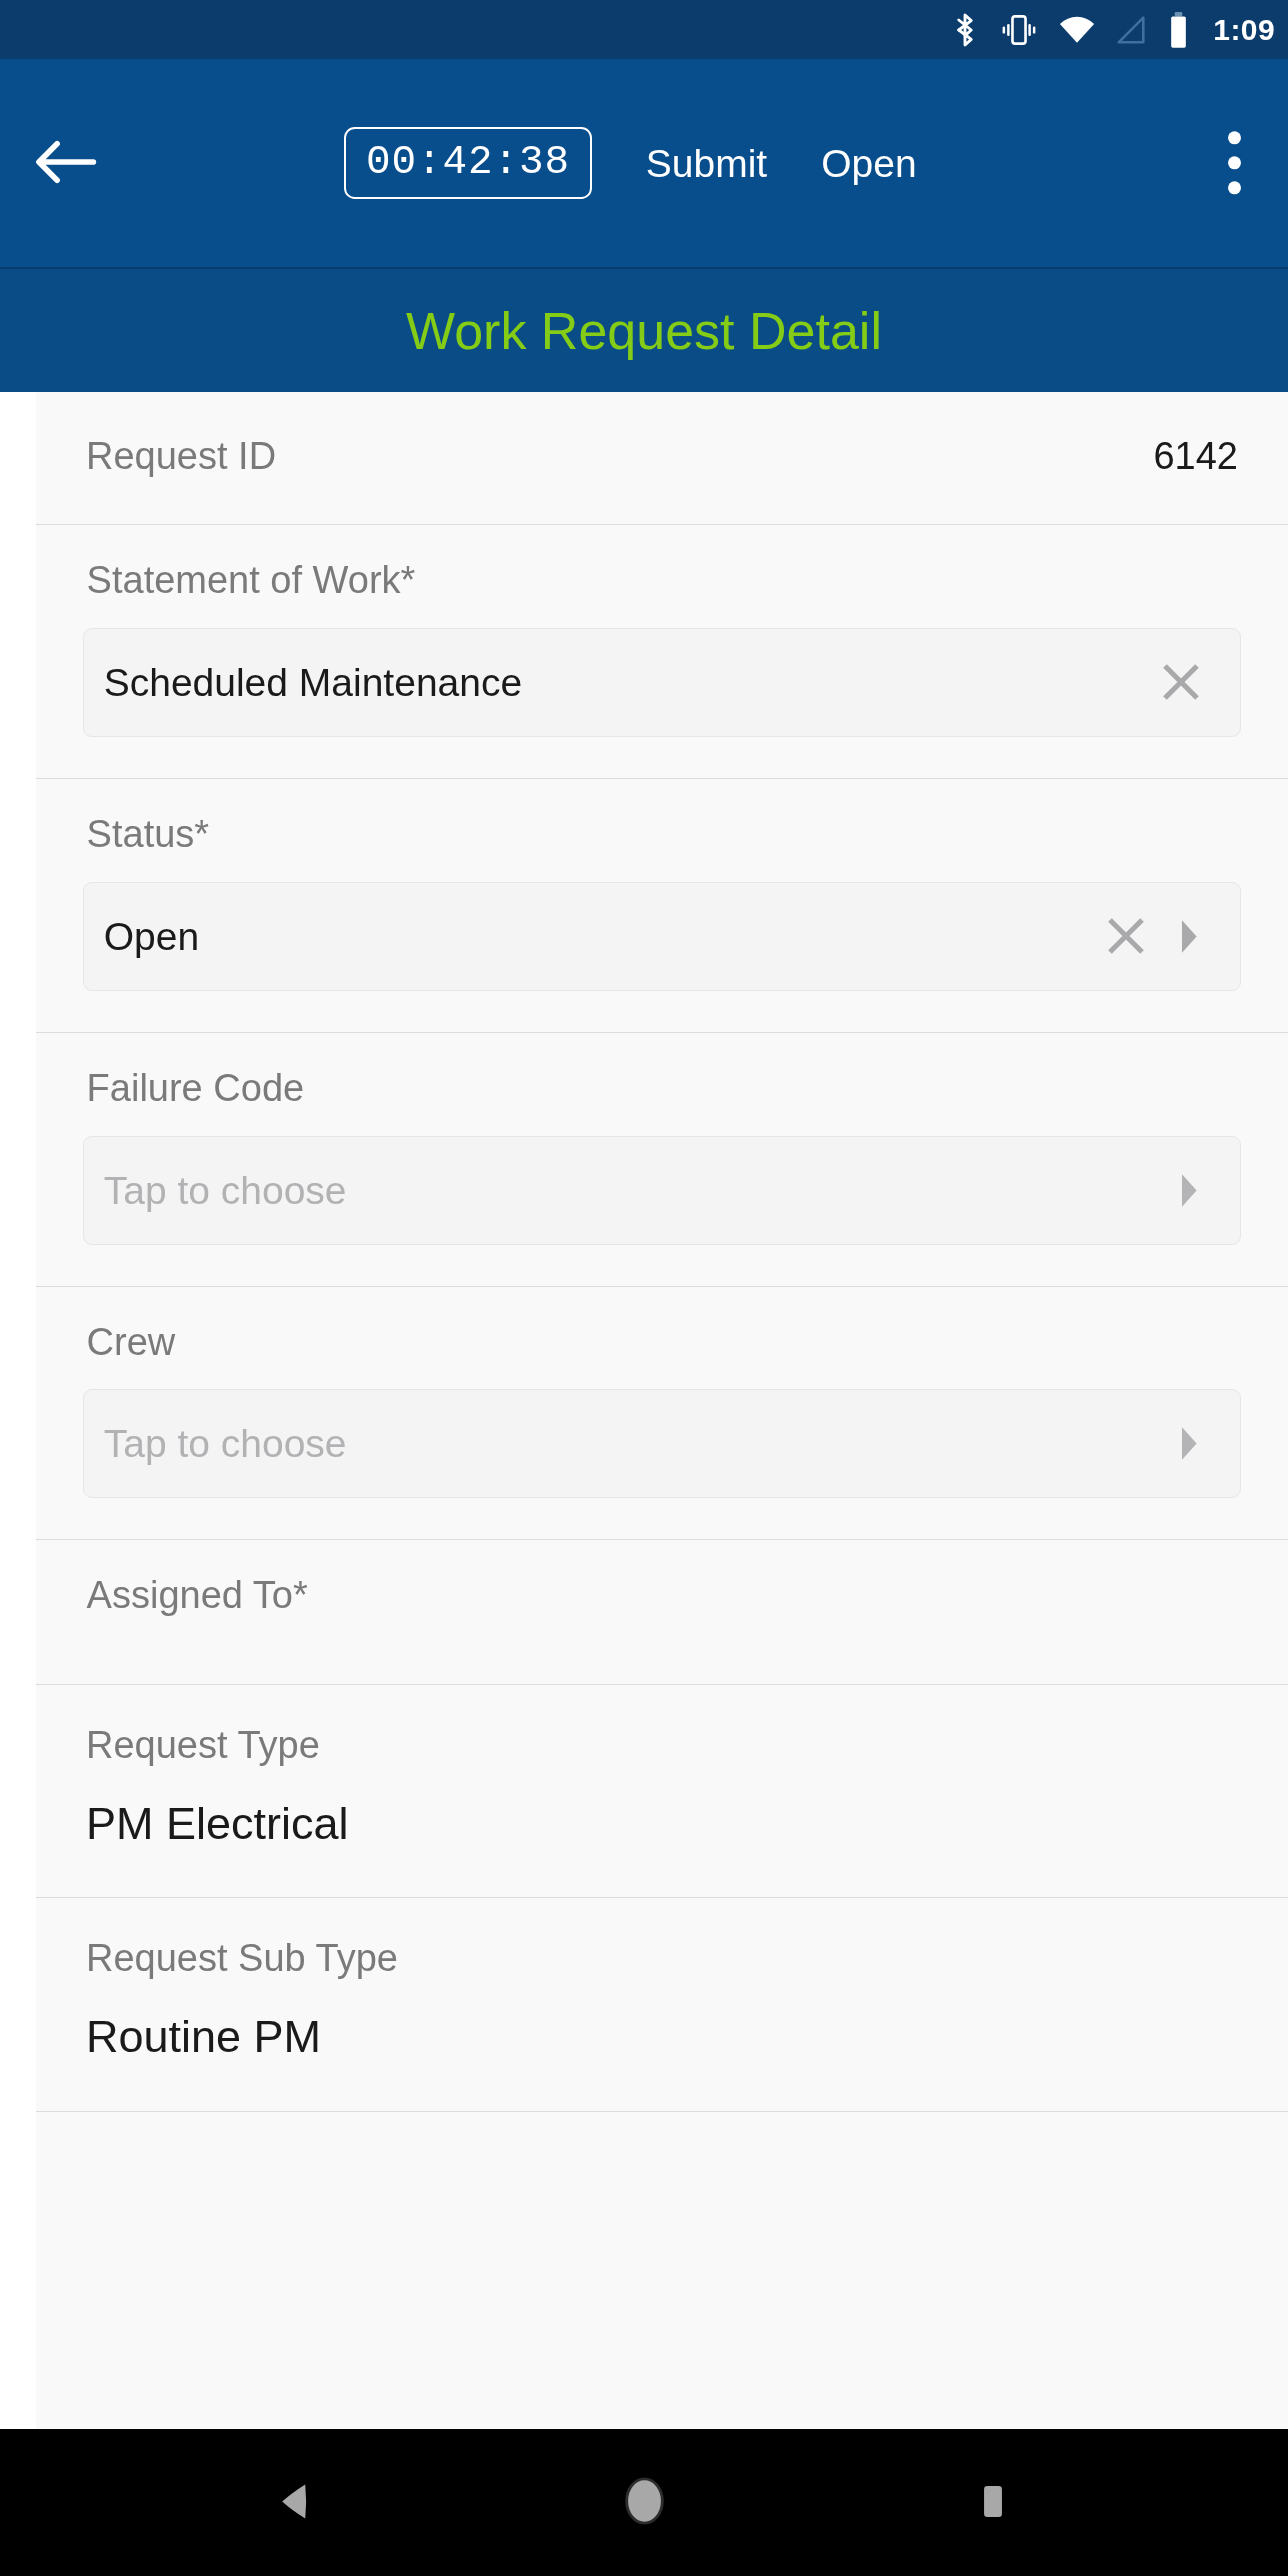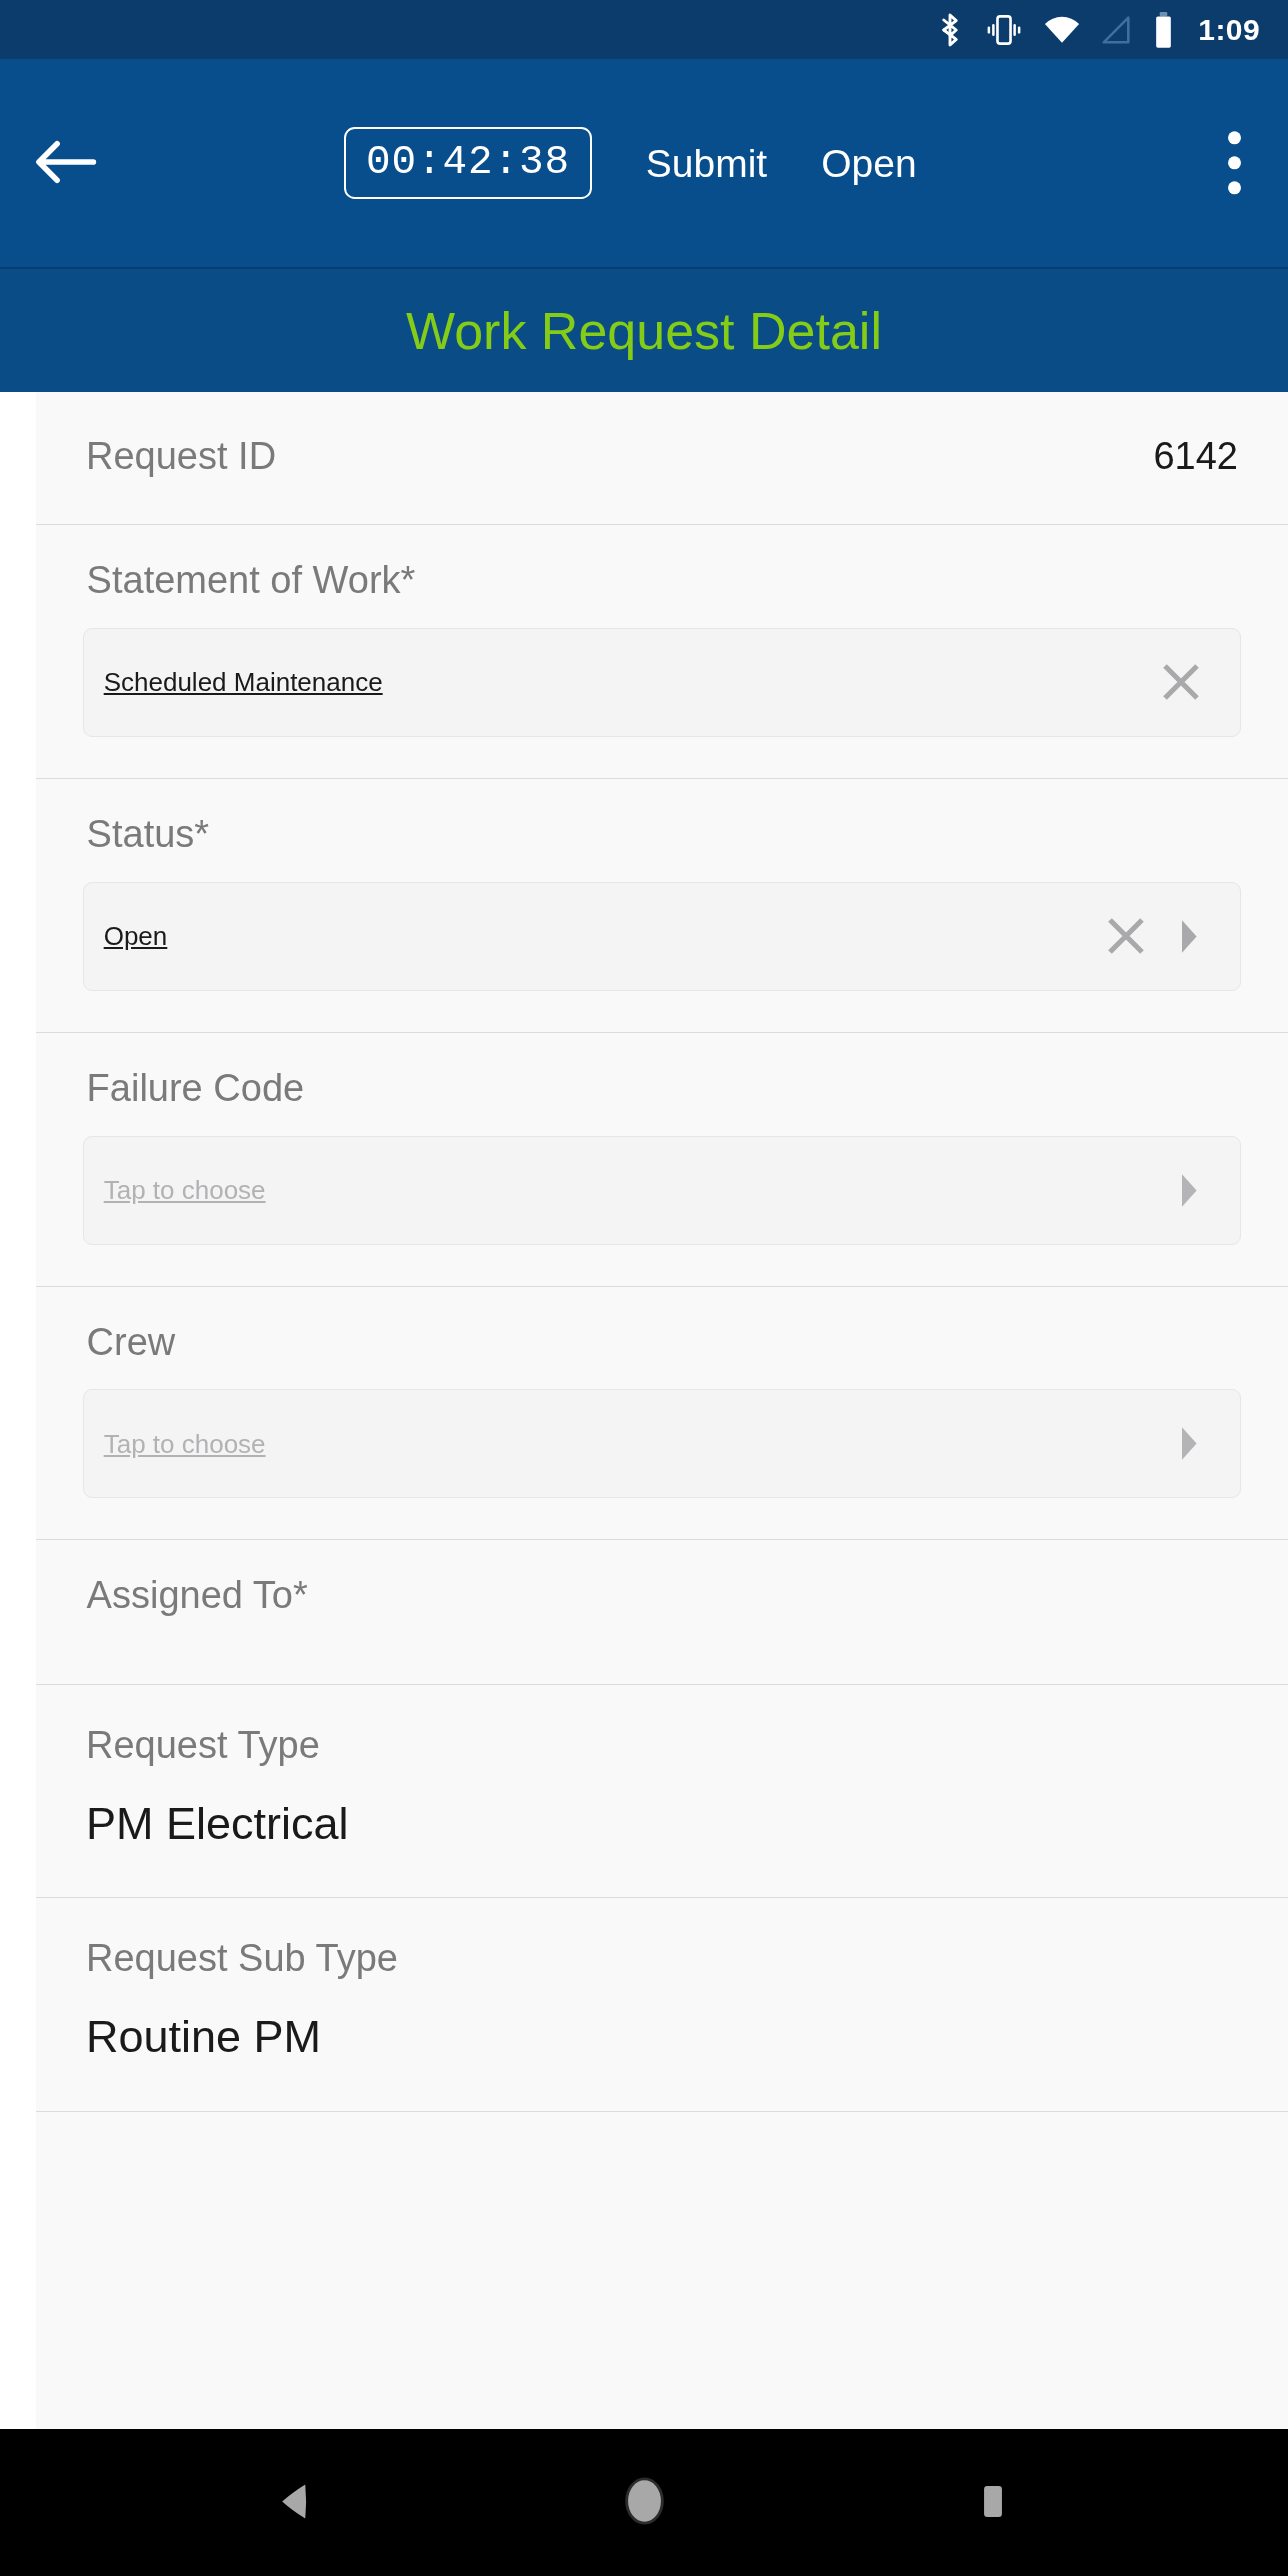--- a/index.html
+++ b/index.html
@@ -8,21 +8,21 @@
     font-family:"Liberation Sans", sans-serif;
     background:#ffffff;
     overflow:hidden;
   }
   #screen { position:relative; width:1288px; height:2576px; display:flex; flex-direction:column; }
 
   
   .status-bar {
     height:59px; background:#0b3c6b; flex:0 0 59px;
     display:flex; align-items:center; justify-content:flex-end;
-    padding-right:28px; gap:19.7px;
+    padding-right:13px; gap:19.7px;
   }
   .status-bar .sicon { display:flex; align-items:center; justify-content:center; }
   .status-time {
     color:#ffffff; font-size:30px; font-weight:700; letter-spacing:0.4px;
     margin-left:3.6px; line-height:1;
   }
 
   
   .app-bar {
     height:208px; flex:0 0 208px; background:#084d8c;
@@ -72,21 +72,21 @@
   .row-label { color:#7a7a7a; font-size:38px; line-height:1.05; }
   .row-value-right { color:#1a1a1a; font-size:38px; line-height:1.05; }
 
   .row-field { padding:36px 47px 41px 47px; }
   .field-label { color:#7a7a7a; font-size:38px; line-height:1.05; margin-bottom:27px; padding-left:3.6px; }
   .field-box {
     background:#f4f4f5; border:1.8px solid #e6e6e8; border-radius:9px;
     height:109px; display:flex; align-items:center;
     padding:0 27px 0 19.7px; gap:0;
   }
-  .field-text { flex:1 1 auto; font-size:26px; color:#1a1a1a; line-height:1;text-decoration:underline; }
+  .field-text { flex:1 1 auto; font-size:39px; color:#1a1a1a; line-height:1; }
   .field-text.placeholder { color:#b2b2b4; }
   .clear-x {
     width:64px; height:64px; display:flex; align-items:center; justify-content:center;
     flex:0 0 64px;
   }
   .caret {
     width:50px; height:64px; display:flex; align-items:center; justify-content:center;
     flex:0 0 50px; margin-left:5.4px;
   }
   .caret.only { margin-left:0; }

